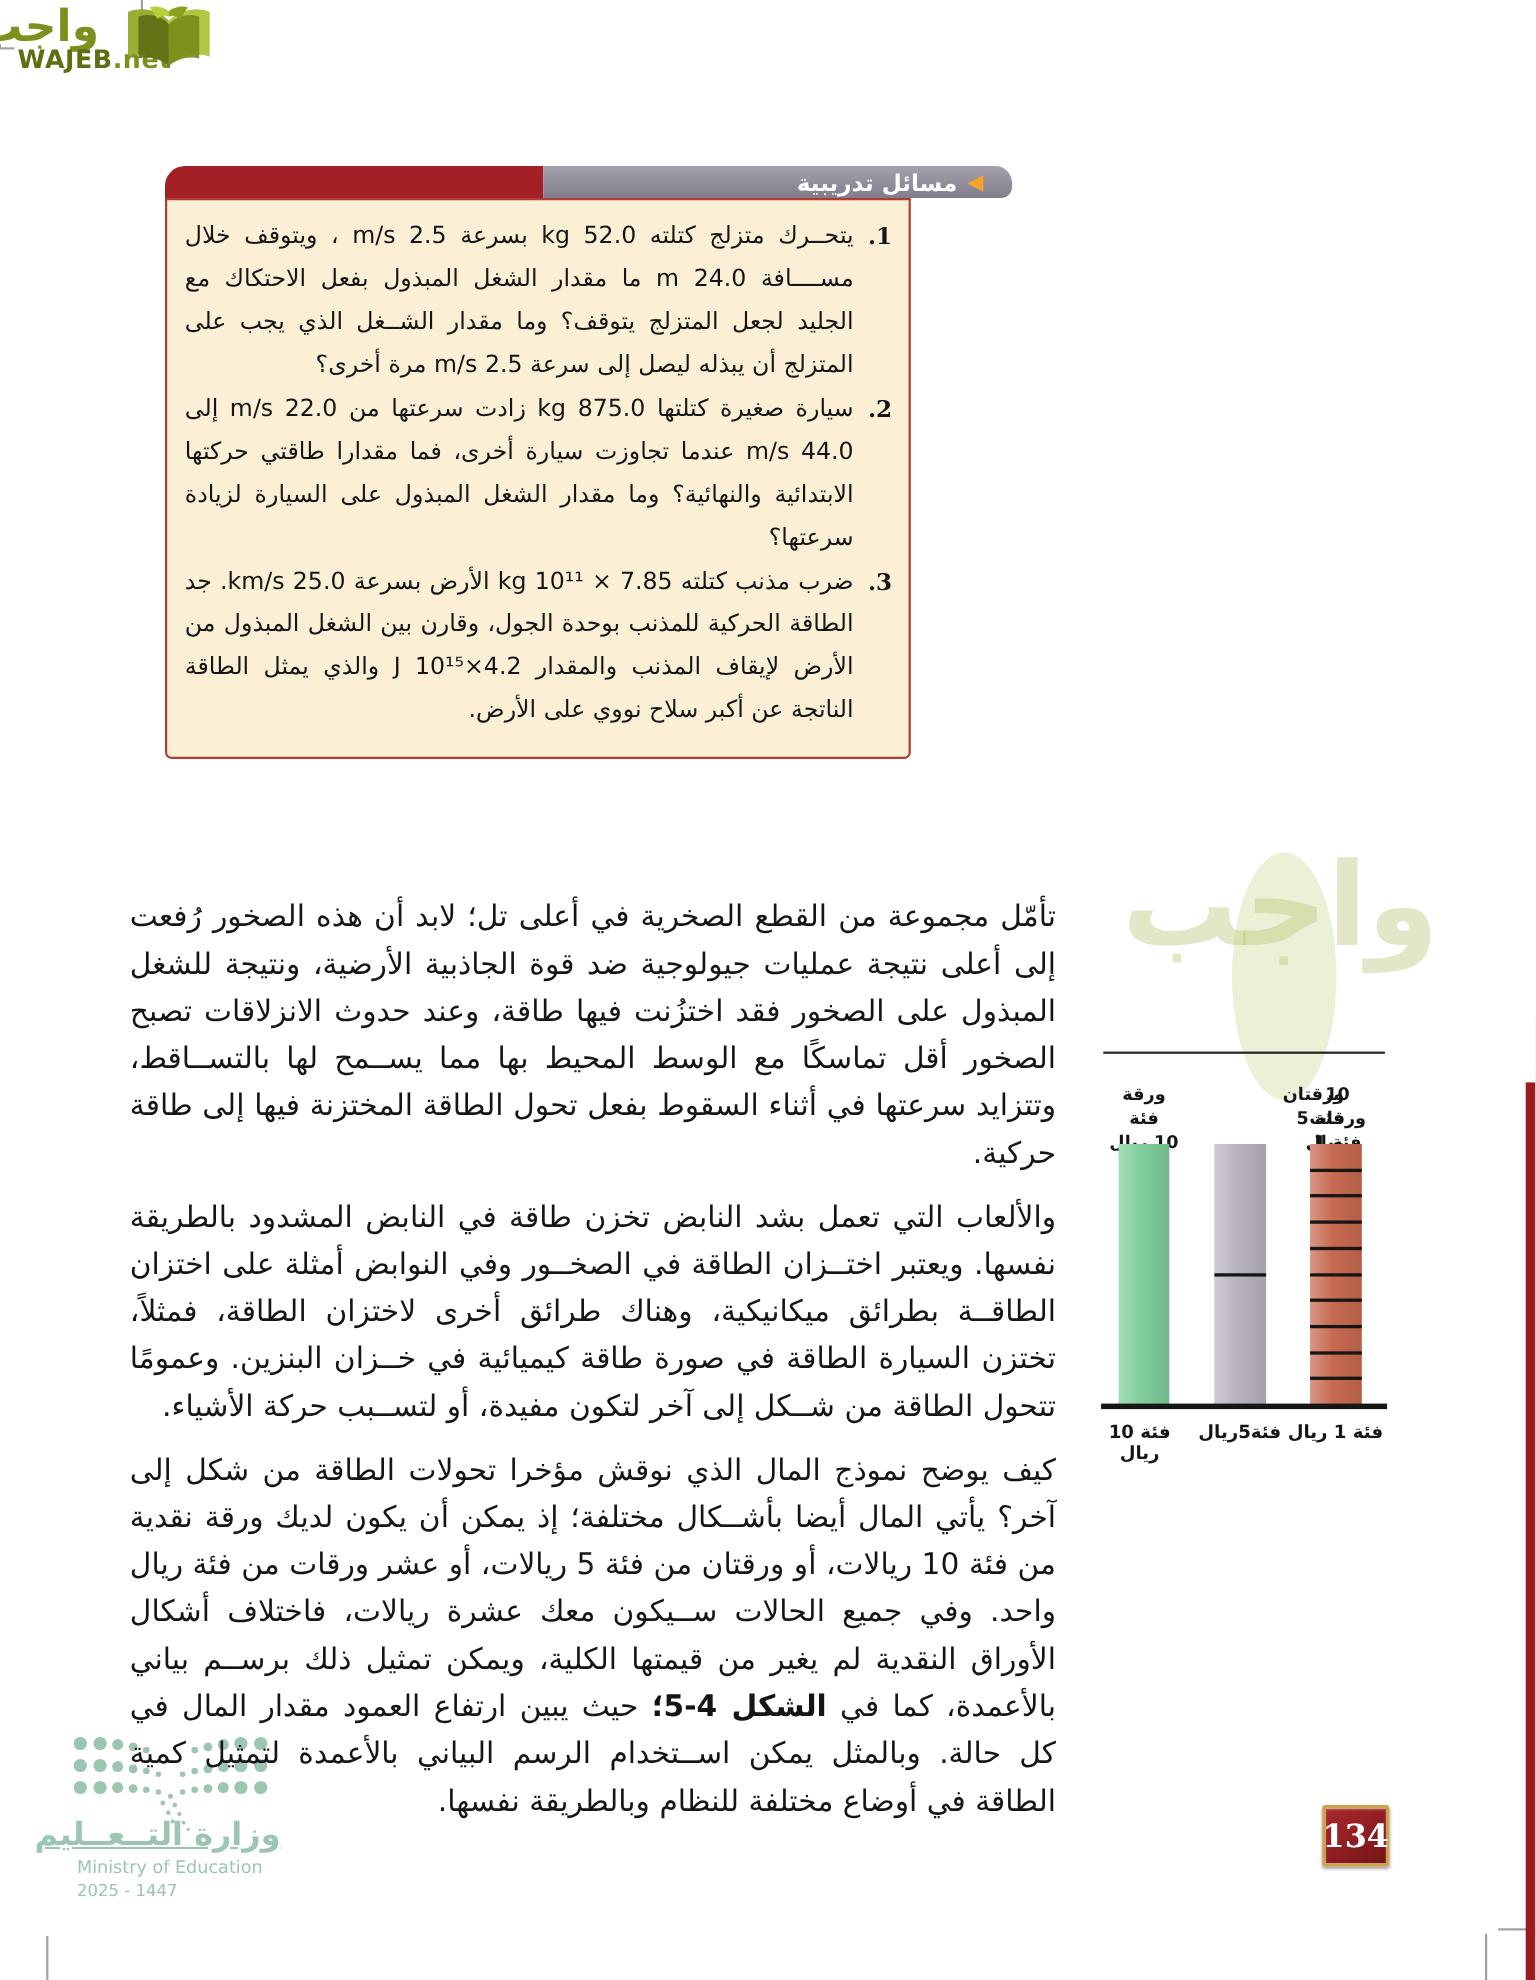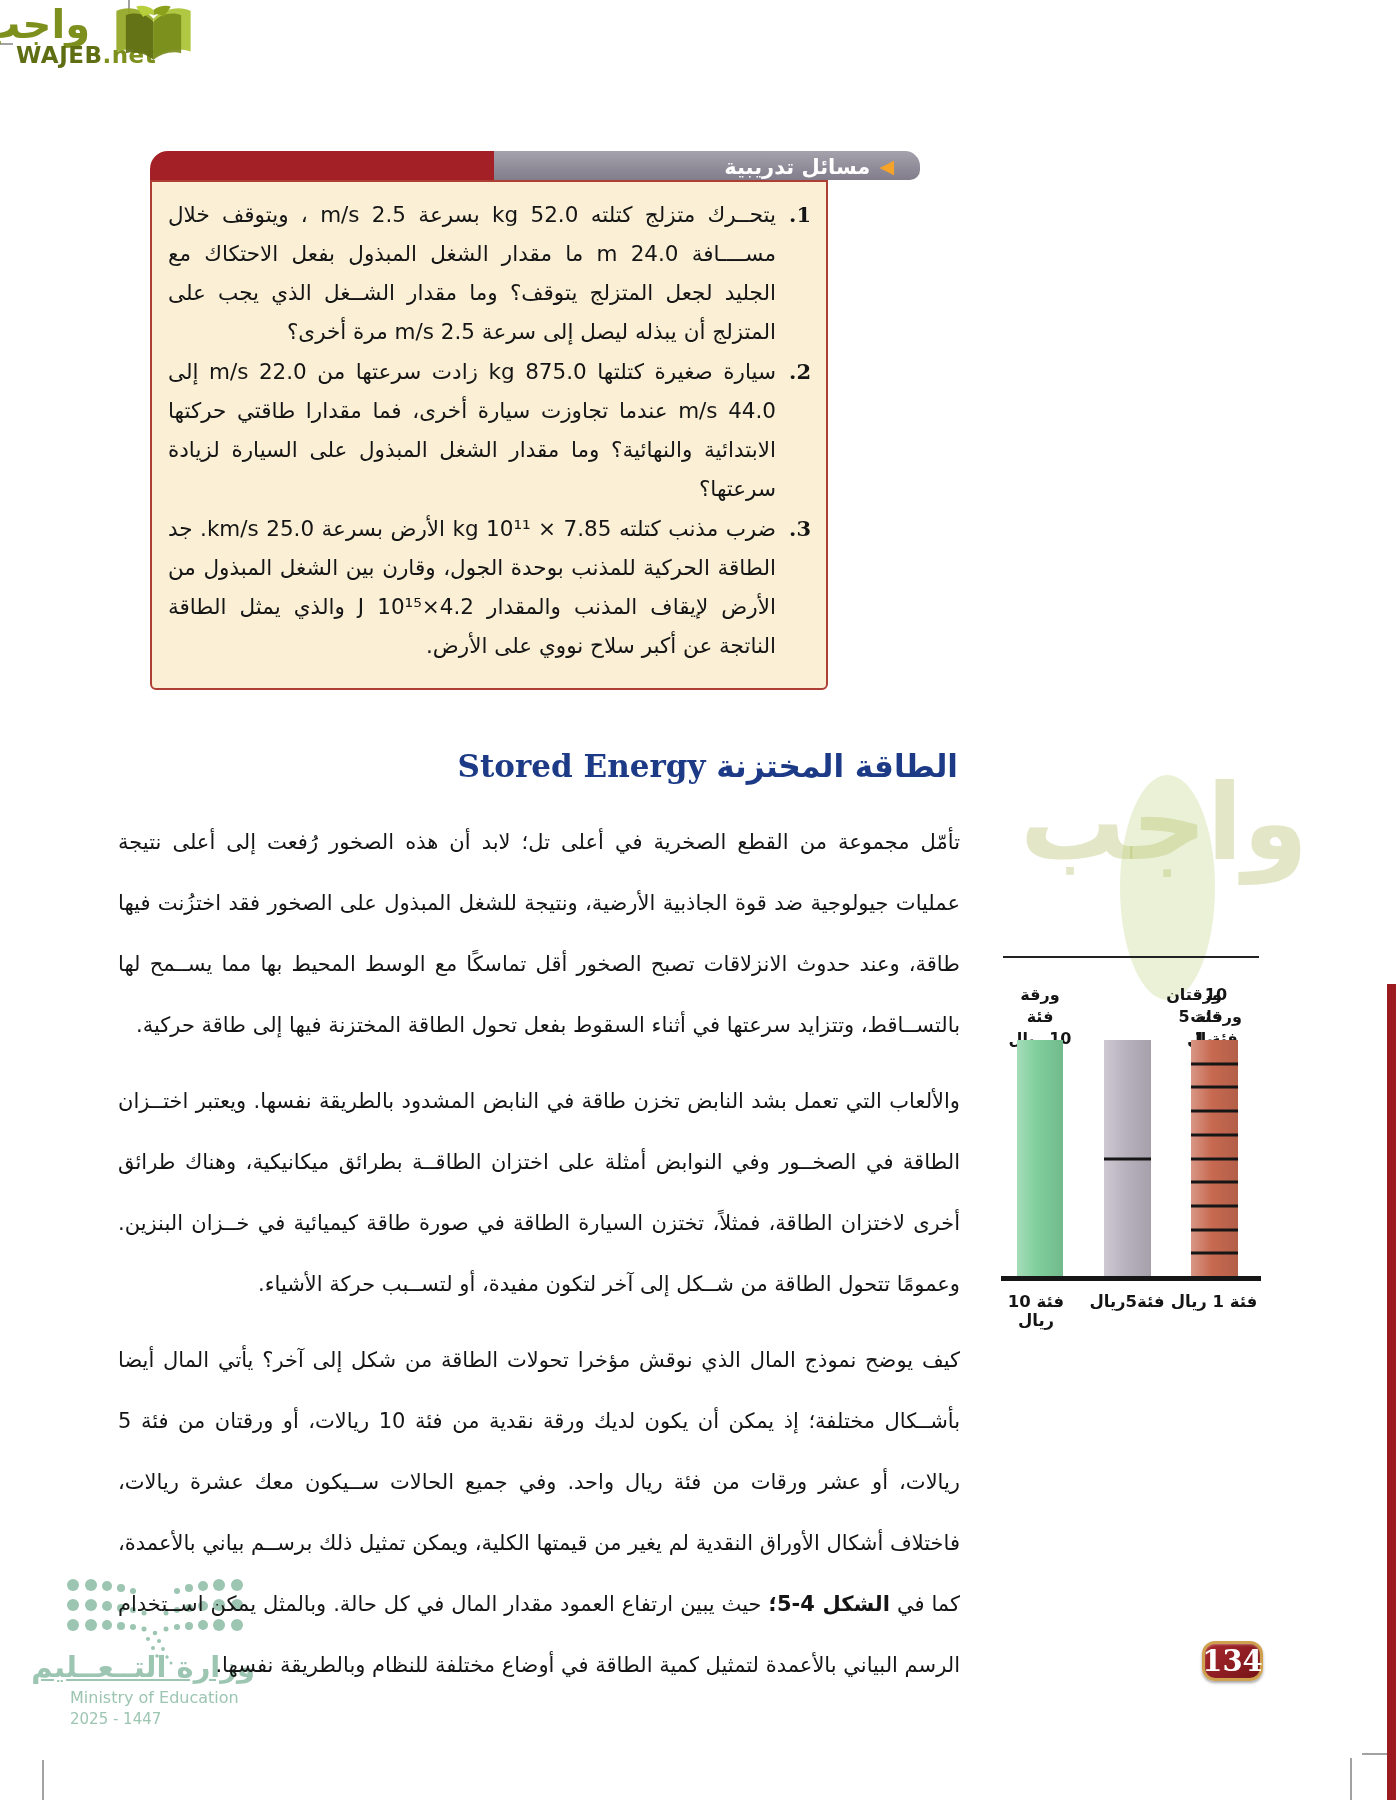--- a/index.html
+++ b/index.html
@@ -36,43 +36,43 @@
   .sec-heading{position:absolute;right:438px;top:748px;direction:rtl;font-weight:bold;font-size:31px;
     color:var(--heading-blue,#1c3a86);font-family:"DejaVu Serif","DejaVu Sans",serif;}
   
   .wm{position:absolute;z-index:0;color:rgba(163,175,70,.30);font-weight:bold;pointer-events:none;}
   .wm-ar{left:1020px;top:762px;font-size:105px;}
   .wm-en{left:768px;top:880px;font-size:62px;letter-spacing:2px;}
   .wm-blob{position:absolute;left:1120px;top:775px;width:95px;height:225px;border-radius:50%;
     background:rgba(176,198,96,.25);z-index:0;}
   
   .bodytext{position:absolute;left:118px;top:812px;width:842px;direction:rtl;text-align:justify;
-    font-size:21px;line-height:61px;z-index:1;}
+    font-size:27px;line-height:43px;z-index:1;}
   .bodytext p{margin:0 0 15px 0;}
   .bodytext b{font-weight:bold;}
   
   .fig-caption{position:absolute;left:1000px;top:884px;width:262px;direction:rtl;text-align:right;
     font-size:17px;line-height:32px;font-weight:bold;z-index:1;}
   .cap-bullet{display:inline-block;width:11px;height:11px;background:var(--bullet-orange,#f2a52e);margin-left:7px;}
   .fig-rule{position:absolute;left:1003px;top:956px;width:256px;height:2px;background:#222;}
   .bar-toplabel{position:absolute;top:984px;direction:rtl;text-align:center;font-size:16px;font-weight:bold;line-height:22px;}
   .bar{position:absolute;top:1040px;height:237px;
     background-image:linear-gradient(to right,rgba(255,255,255,.30),rgba(255,255,255,0) 45%,rgba(0,0,0,.10));}
   .bar-divider{position:absolute;left:0;width:100%;height:3px;background:#161616;transform:translateY(-50%);}
   .chart-baseline{position:absolute;left:1001px;top:1276px;width:260px;height:4.5px;background:#161616;}
   .bar-bottomlabel{position:absolute;top:1292px;direction:rtl;text-align:center;font-size:16.5px;font-weight:bold;width:96px;}
   
   .moe{position:absolute;left:60px;top:1572px;width:220px;color:var(--ministry-green,#9cc5b2);}
   .moe-ar{position:absolute;left:10px;top:78px;width:185px;font-size:29px;font-weight:bold;direction:rtl;text-align:left;white-space:nowrap;text-decoration:underline;}
   .moe-en{position:absolute;left:10px;top:116px;font-size:16px;}
   .moe-years{position:absolute;left:10px;top:138px;font-size:15px;}
   
-  .badge{position:absolute;left:1202px;top:1641px;width:61px;height:40px;box-sizing:border-box;
+  .badge{position:absolute;left:1202px;top:1641px;width:61px;height:56px;box-sizing:border-box;
     background:linear-gradient(145deg,#a8282c 0%,#8e1d22 55%,#731317 100%);
-    border:3px solid var(--badge-border,#cfa14f);border-radius:13px;
+    border:3px solid var(--badge-border,#cfa14f);border-radius:3px;
     box-shadow:0 2px 3px rgba(0,0,0,.35), inset 0 1px 2px rgba(255,255,255,.35);
     display:flex;align-items:center;justify-content:center;}
   .badge span{color:#fff;font-weight:bold;font-size:29px;font-family:"DejaVu Serif","DejaVu Sans",serif;}
   
   .strip{position:absolute;left:1387px;top:984px;width:9px;height:816px;background:var(--side-strip-red,#9c1b20);}
 </style>
 </head>
 <body>
 
 <div class="page">
@@ -112,24 +112,20 @@
     <div class="prob">
       <span class="pnum">2.</span>
       <div class="ptxt">سيارة صغيرة كتلتها 875.0 kg زادت سرعتها من 22.0 m/s إلى 44.0 m/s عندما تجاوزت سيارة أخرى، فما مقدارا طاقتي حركتها الابتدائية والنهائية؟ وما مقدار الشغل المبذول على السيارة لزيادة سرعتها؟</div>
     </div>
     <div class="prob">
       <span class="pnum">3.</span>
       <div class="ptxt">ضرب مذنب كتلته 7.85 × 10¹¹ kg الأرض بسرعة 25.0 km/s. جد الطاقة الحركية للمذنب بوحدة الجول، وقارن بين الشغل المبذول من الأرض لإيقاف المذنب والمقدار 4.2×10¹⁵ J والذي يمثل الطاقة الناتجة عن أكبر سلاح نووي على الأرض.</div>
     </div>
   </div>
 
-  <h2 class="sec-heading" style="margin:0;">
-    <span>الطاقة المختزنة</span>
-    <span>Stored Energy</span>
-  </h2>
 
   <div class="wm wm-ar">واجب</div>
   <div class="wm-blob"></div>
 
   <div class="bodytext">
     <p>تأمّل مجموعة من القطع الصخرية في أعلى تل؛ لابد أن هذه الصخور رُفعت إلى أعلى نتيجة عمليات جيولوجية ضد قوة الجاذبية الأرضية، ونتيجة للشغل المبذول على الصخور فقد اختزُنت فيها طاقة، وعند حدوث الانزلاقات تصبح الصخور أقل تماسكًا مع الوسط المحيط بها مما يســمح لها بالتســاقط، وتتزايد سرعتها في أثناء السقوط بفعل تحول الطاقة المختزنة فيها إلى طاقة حركية.</p>
     <p>والألعاب التي تعمل بشد النابض تخزن طاقة في النابض المشدود بالطريقة نفسها. ويعتبر اختــزان الطاقة في الصخــور وفي النوابض أمثلة على اختزان الطاقــة بطرائق ميكانيكية، وهناك طرائق أخرى لاختزان الطاقة، فمثلاً، تختزن السيارة الطاقة في صورة طاقة كيميائية في خــزان البنزين. وعمومًا تتحول الطاقة من شــكل إلى آخر لتكون مفيدة، أو لتســبب حركة الأشياء.</p>
     <p><span>كيف يوضح نموذج المال الذي نوقش مؤخرا تحولات الطاقة من شكل إلى آخر؟ يأتي المال أيضا بأشــكال مختلفة؛ إذ يمكن أن يكون لديك ورقة نقدية من فئة 10 ريالات، أو ورقتان من فئة 5 ريالات، أو عشر ورقات من فئة ريال واحد. وفي جميع الحالات ســيكون معك عشرة ريالات، فاختلاف أشكال الأوراق النقدية لم يغير من قيمتها الكلية، ويمكن تمثيل ذلك برســم بياني بالأعمدة، كما في </span><b>الشكل 4-5؛</b><span> حيث يبين ارتفاع العمود مقدار المال في كل حالة. وبالمثل يمكن اســتخدام الرسم البياني بالأعمدة لتمثيل كمية الطاقة في أوضاع مختلفة للنظام وبالطريقة نفسها.</span></p>
   </div>
 

